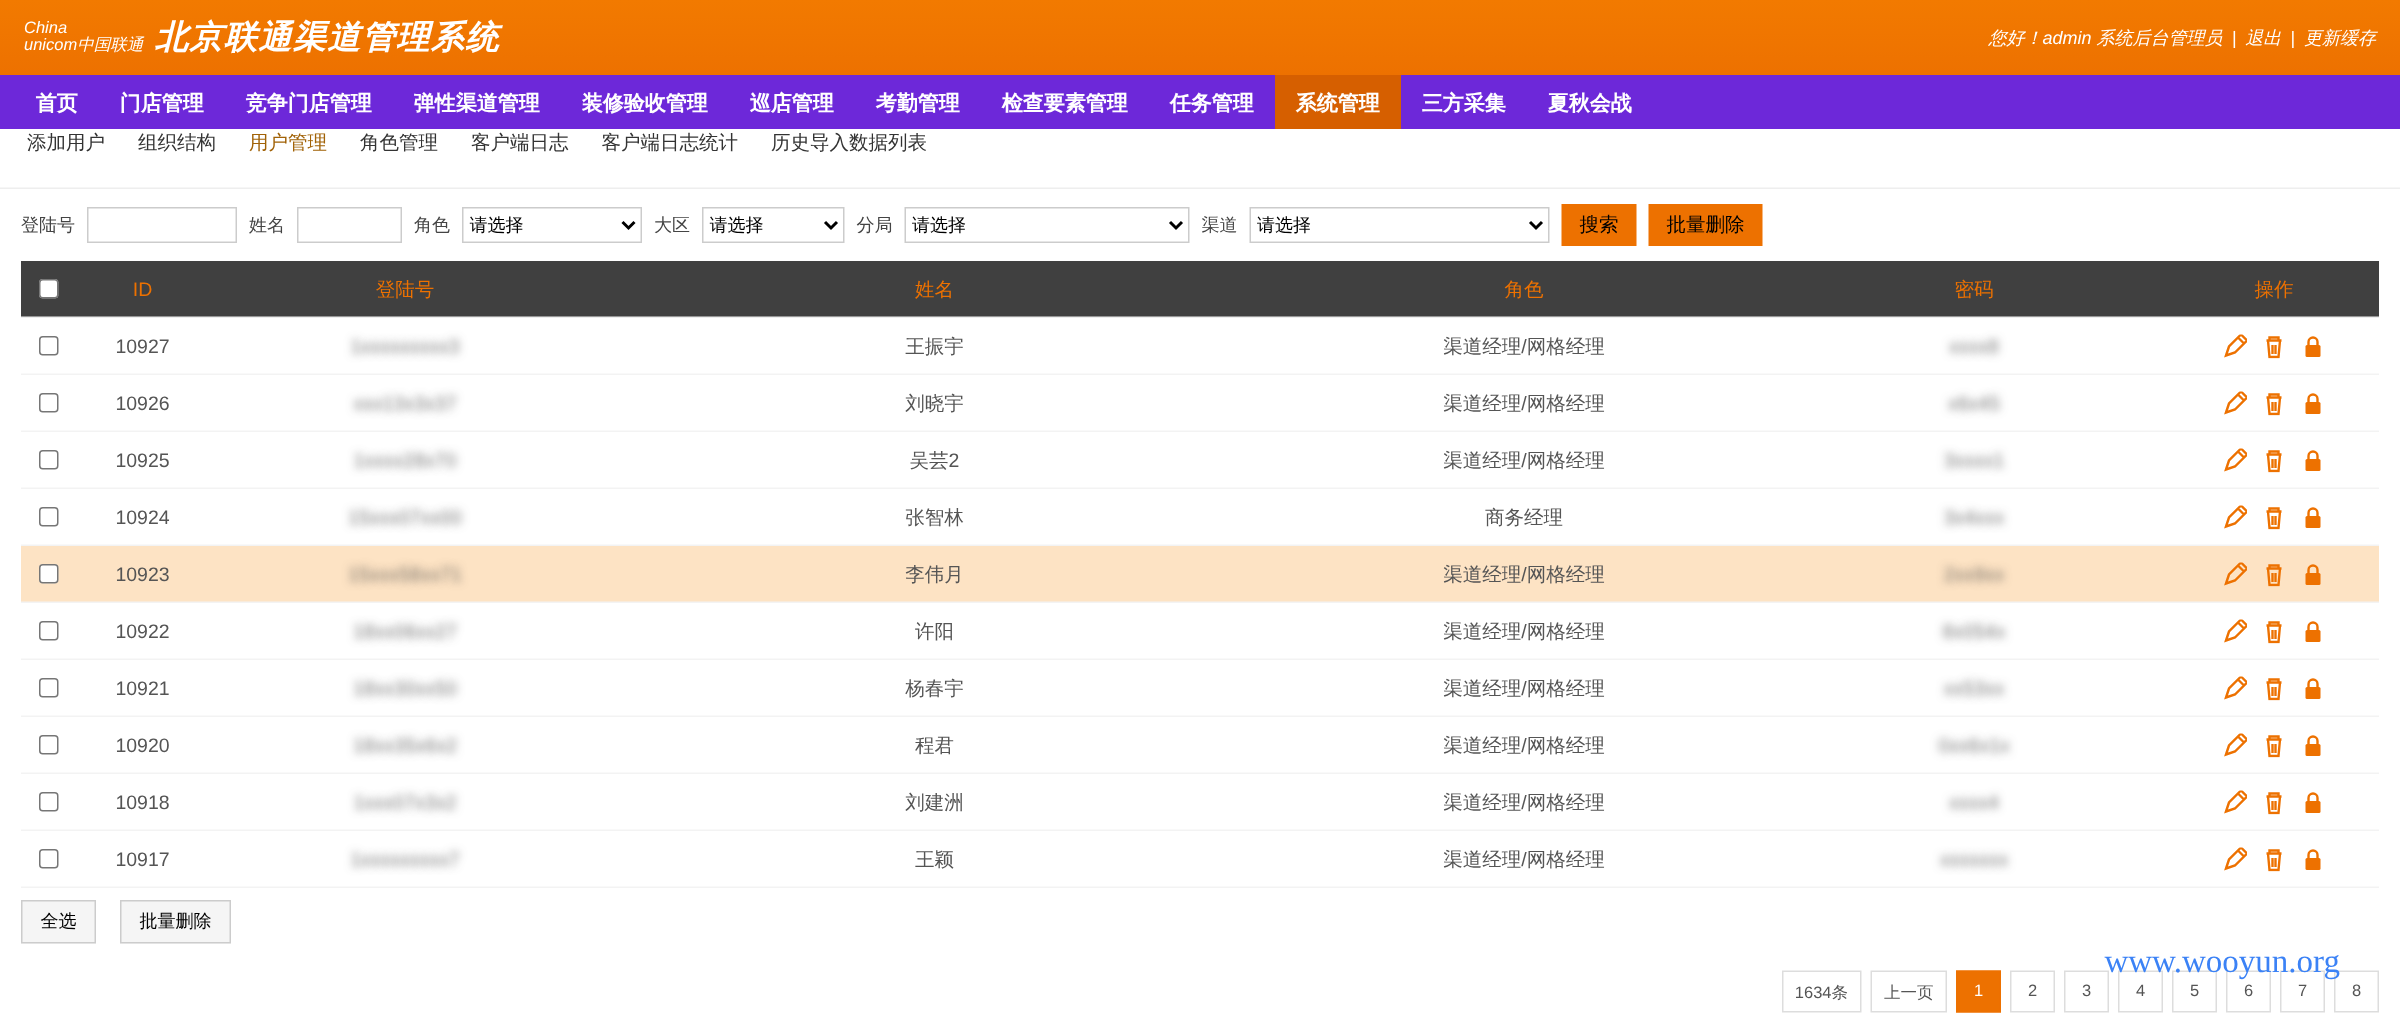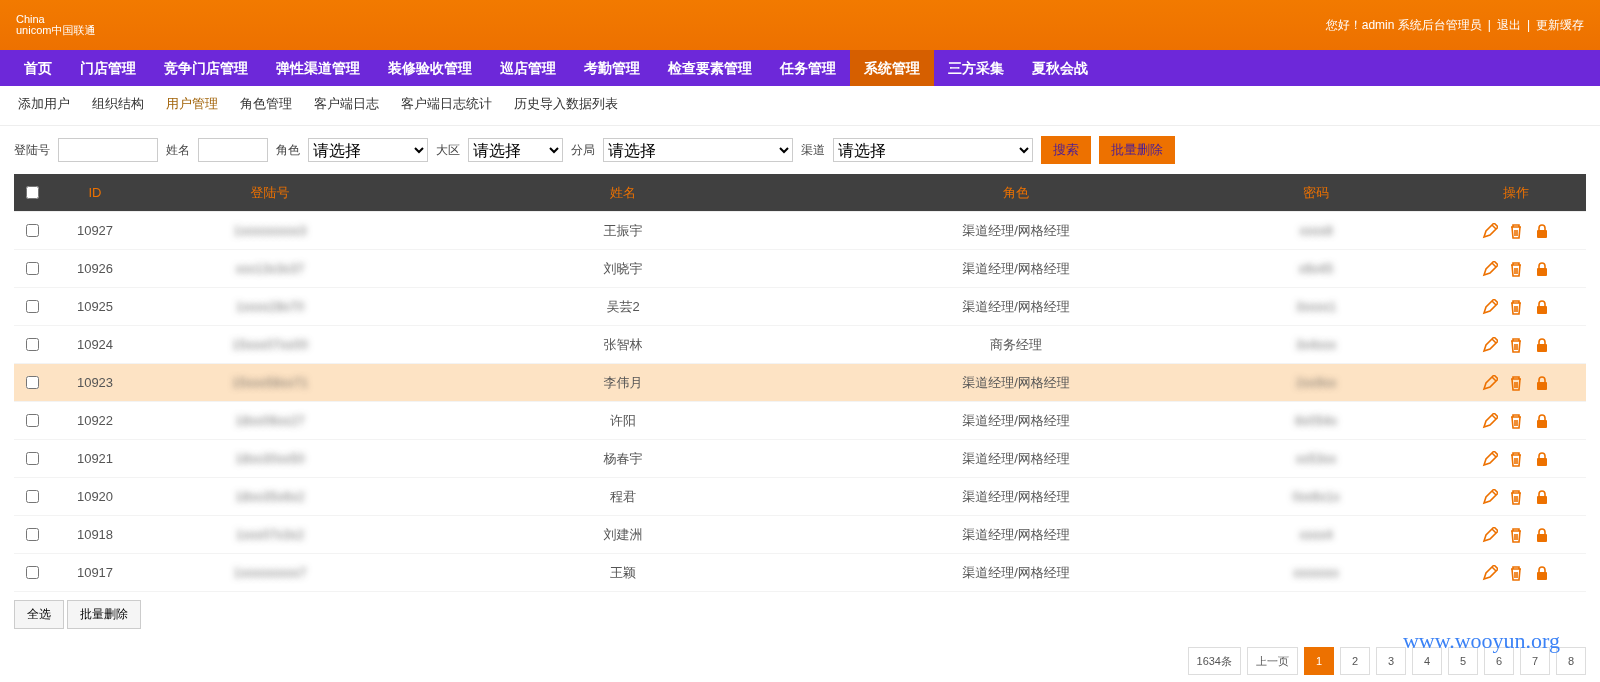--- a/index.html
+++ b/index.html
@@ -1,59 +1,60 @@
 <!DOCTYPE html>
 <html><head>
 <meta charset="utf-8">
 <style>
   * { box-sizing: border-box; }
   body { margin:0; font-family: Arial, "Microsoft YaHei", sans-serif; font-size:13px; color:#555; background:#fff; width:1600px; }
-  .header { background:linear-gradient(#f27a00,#ed7100); height:50px; display:flex; align-items:center; padding:0 16px; color:#fff; }
+  .header { background:linear-gradient(#f27a00,#ed7100); height:50px; display:flex; align-items:center; padding:0 16px; color:#fff;font-style:italic; }
   .logo { display:flex; align-items:center; gap:8px; }
   .logo-mark { font-size:11px; line-height:1; }
   .logo-mark .cn { display:block; }
   .logo-title { font-size:22px; font-weight:bold; letter-spacing:1px; }
   .header-right { margin-left:auto; font-size:12px; display:flex; align-items:center; gap:6px; }
   .header-right a { color:#fff; text-decoration:none; cursor:pointer; }
   .nav { background:#6d28d9; height:36px; display:flex; align-items:stretch; padding:0 10px; }
   .nav a { color:#fff; text-decoration:none; padding:0 14px; line-height:36px; font-weight:bold; font-size:14px; cursor:pointer; }
   .nav a.active { background:#d65f00; }
-  .subnav { height:40px; display:flex; align-items:flex-end; padding:12px 18px; gap:22px; border-bottom:1px solid #eee; }
+  .subnav { height:40px; display:flex; align-items:flex-start; padding:0 18px; gap:22px; border-bottom:1px solid #eee; }
   .subnav a { color:#333; text-decoration:none; font-size:13px; cursor:pointer; }
   .subnav a.active { color:#a16207; }
   .filters { display:flex; align-items:center; gap:8px; padding:10px 14px; }
   .filters label { font-size:12px; color:#444; }
   .filters input[type=text] { height:24px; border:1px solid #ccc; padding:0 4px; font-size:12px; }
-  .filters select { height:24px; border:1px solid #ccc; font-size:16px; background:#fff; }
-  .btn-orange { background:#ed7100; color:#4c1d95; border:0; padding:5px 12px; font-size:13px; cursor:pointer; }
+  .filters select { height:24px; border:1px solid #ccc; font-size:12px; background:#fff; }
+  .btn-orange { background:#ed7100; color:#000000; border:0; padding:5px 12px; font-size:13px; cursor:pointer; }
   .content { padding:0 14px; }
   table.data { width:100%; border-collapse:collapse; }
   table.data th { background:#404040; color:#ed7100; font-weight:normal; padding:9px 8px; font-size:13px; border-bottom:1px solid #eee; }
   table.data td { padding:9px 8px; text-align:center; border-bottom:1px solid #f3f3f3; font-size:13px; color:#555; }
   table.data tbody tr.hover-row { background:#fde3c4; }
   .ops { display:flex; gap:10px; justify-content:center; }
   .icon { width:16px; height:16px; display:inline-block; }
   .blur { color:transparent; text-shadow:0 0 6px rgba(80,80,80,0.8); user-select:none; }
-  .footer-btns { padding:8px 0 12px; display:flex; gap:3px; }
+  .footer-btns { padding:8px 0 12px; display:flex; gap:16px; }
   .btn-gray { background:#f5f5f5; border:1px solid #ccc; padding:5px 12px; font-size:12px; cursor:pointer; }
   .pager { display:flex; gap:6px; align-items:center; justify-content:flex-end; padding:6px 14px 20px; }
   .pager .pg { border:1px solid #ddd; min-width:30px; height:28px; display:flex; align-items:center; justify-content:center; padding:0 8px; font-size:11px; cursor:pointer; background:#fff; }
   .pager .pg.current { background:#ed7100; color:#fff; border-color:#ed7100; }
   .watermark { position:absolute; right:40px; bottom:28px; color:#3b82f6; font-size:22px; font-family:"Times New Roman", serif; pointer-events:none; }
   svg { display:block; }
 </style>
 </head>
 <body>
 
 <div class="header">
   <div class="logo">
     <div class="logo-mark">
       <span class="cn">China</span>
       <span class="cn">unicom中国联通</span>
     </div>
+    <span class="logo-title">北京联通渠道管理系统</span>
   </div>
   <div class="header-right">
     <span>您好！admin 系统后台管理员</span>
     <span>|</span>
     <a>退出</a>
     <span>|</span>
     <a>更新缓存</a>
   </div>
 </div>
 

